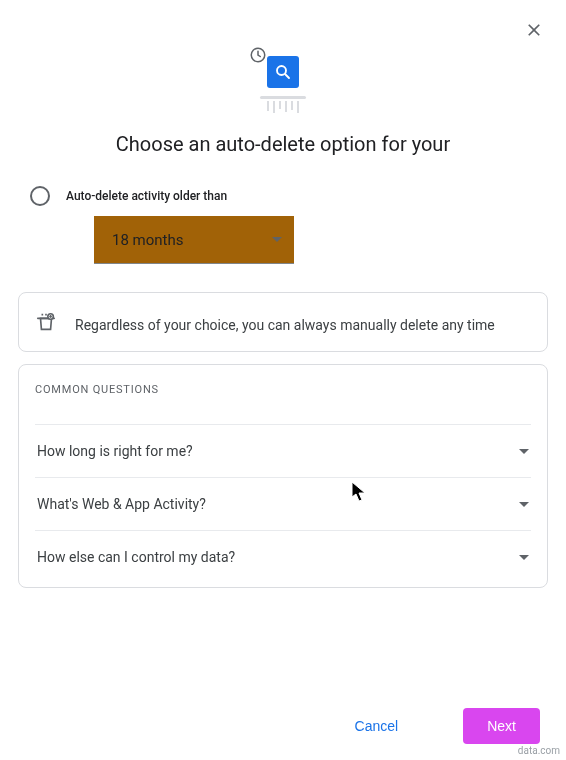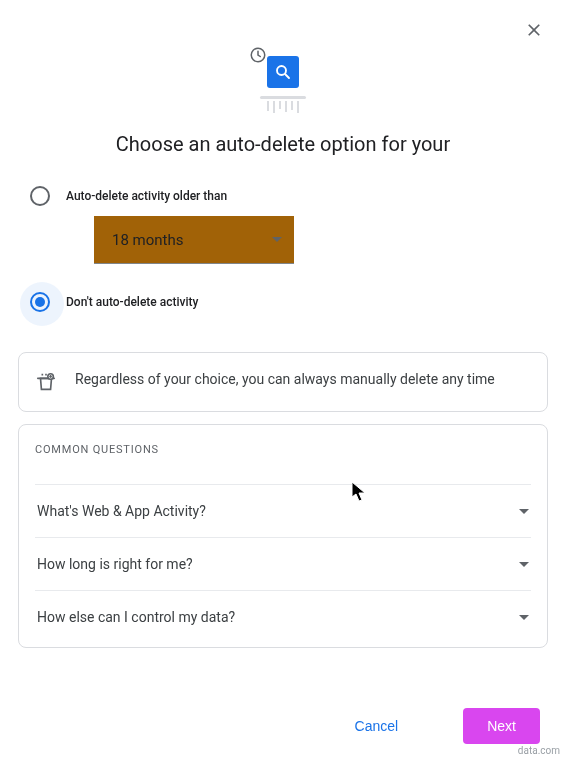--- a/index.html
+++ b/index.html
@@ -20,21 +20,21 @@
     .radio { width: 20px; height: 20px; border: 2px solid #5f6368; border-radius: 50%; display: flex; align-items: center; justify-content: center; flex-shrink: 0; }
     .radio.selected { border-color: #1a73e8; }
     .radio.selected::after { content: ''; width: 10px; height: 10px; background: #1a73e8; border-radius: 50%; }
     .radio-label { font-size: 12px; font-weight: 500; color: #202124; }
     .dropdown { margin: 4px 0 28px 64px; width: 200px; height: 48px; background: #a16207; border-bottom: 1px solid #80868b; display: flex; align-items: center; justify-content: space-between; padding: 0 12px 0 18px; cursor: pointer; }
     .dropdown-val { font-size: 15px; color: #202124; }
     .caret { width: 0; height: 0; border-left: 5px solid transparent; border-right: 5px solid transparent; border-top: 5px solid #5f6368; }
     .radio-row.second { margin-top: 20px; margin-bottom: 40px; }
     .glow { position: relative; }
     .glow::before { content: ''; position: absolute; width: 44px; height: 44px; border-radius: 50%; background: rgba(26,115,232,0.08); left: -12px; top: -12px; }
-    .info-card { margin: 0 18px; border: 1px solid #dadce0; border-radius: 8px; padding: 18px 16px; display: flex; align-items: flex-start; gap: 18px; }
+    .info-card { margin: 0 18px; border: 1px solid #dadce0; border-radius: 8px; padding: 18px 16px; display: flex; align-items: flex-end; gap: 18px; }
     .info-card svg { width: 22px; height: 22px; flex-shrink: 0; }
     .info-text { font-size: 14px; color: #3c4043; }
     .cq-card { margin: 12px 18px 0 18px; border: 1px solid #dadce0; border-radius: 8px; padding: 18px 16px 4px 16px; }
     .cq-title { font-size: 11px; letter-spacing: 0.8px; color: #5f6368; font-weight: 400; margin-bottom: 28px; }
     .cq-item { display: flex; justify-content: space-between; align-items: center; padding: 18px 2px; border-top: 1px solid #e8eaed; cursor: pointer; }
     .cq-item:first-of-type { border-top: none; padding-top: 10px; }
     .cq-q { font-size: 14px; color: #3c4043; }
     .footer { position: absolute; bottom: 16px; right: 26px; display: flex; gap: 8px; align-items: center; }
     .btn-cancel { font-size: 14px; font-weight: 500; color: #1a73e8; padding: 10px 16px; background: none; border: none; cursor: pointer; border-radius: 4px; }
     .btn-next { font-size: 14px; font-weight: 500; color: #fff; background: #d946ef; border: none; padding: 10px 24px; border-radius: 4px; cursor: pointer; margin-left: 41px; }
@@ -79,44 +79,40 @@
 
 <div class="options">
   <div class="radio-row">
     <div class="radio"></div>
     <div class="radio-label">Auto-delete activity older than</div>
   </div>
   <div class="dropdown">
     <span class="dropdown-val">18 months</span>
     <div class="caret"></div>
   </div>
-  <div class="radio-row second">
-    <div class="radio selected glow"></div>
-    <div class="radio-label">Don't auto-delete activity</div>
-  </div>
 </div>
 
 <div class="info-card">
   <svg viewBox="0 0 24 24" fill="none" stroke="#5f6368" stroke-width="1.8">
       <path d="M8 3v2M12 3v2M6 8h12l-1 12H7L6 8z"></path>
       <path d="M3 8h18" stroke-linecap="round"></path>
       <circle cx="17" cy="6" r="3" fill="#fff"></circle>
       <path d="M16 5l2 2M18 5l-2 2"></path>
     </svg>
   <div class="info-text">Regardless of your choice, you can always manually delete any time</div>
 </div>
 
 <div class="cq-card">
   <div class="cq-title">COMMON QUESTIONS</div>
   <div class="cq-item">
-    <span class="cq-q">What's Web &amp; App Activity?</span>
+    <span class="cq-q">How long is right for me?</span>
     <div class="caret"></div>
   </div>
   <div class="cq-item">
-    <span class="cq-q">How long is right for me?</span>
+    <span class="cq-q">What's Web &amp; App Activity?</span>
     <div class="caret"></div>
   </div>
   <div class="cq-item">
     <span class="cq-q">How else can I control my data?</span>
     <div class="caret"></div>
   </div>
 </div>
 
 <div class="footer">
   <button class="btn-cancel">Cancel</button>

